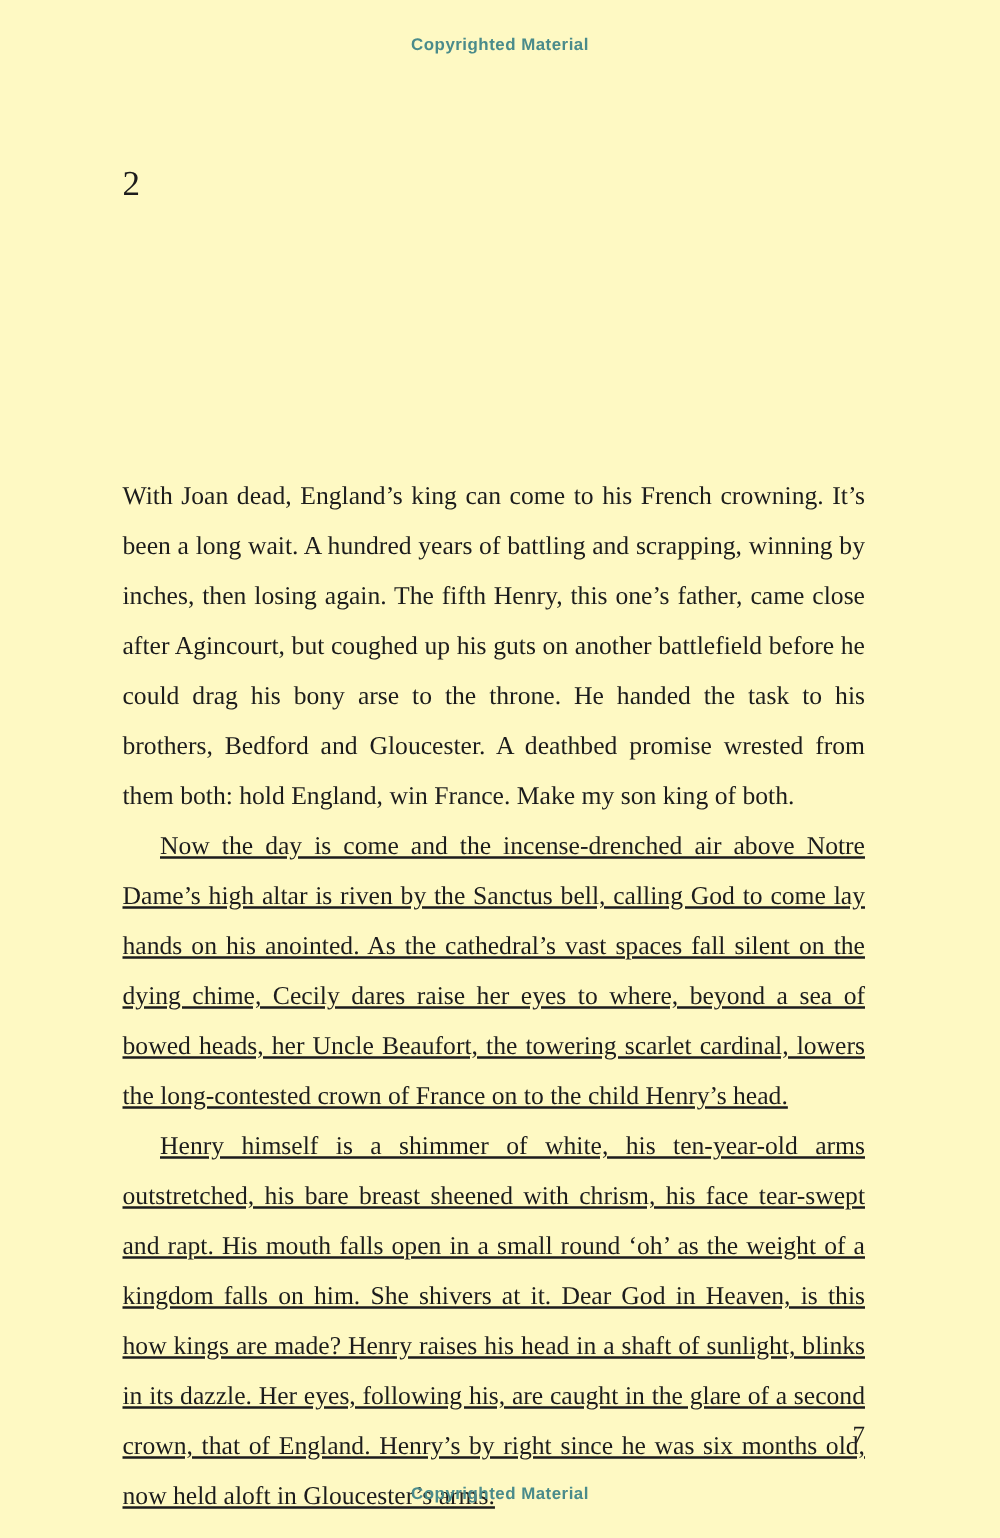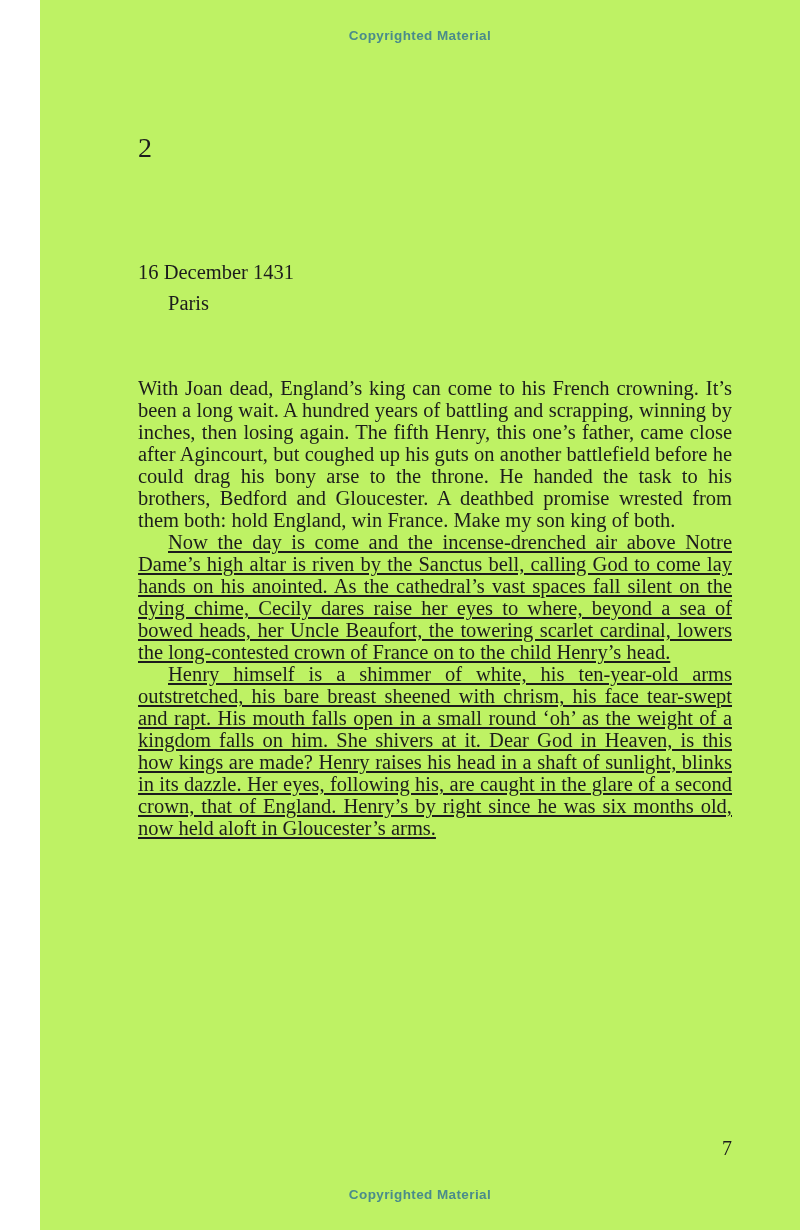--- a/index.html
+++ b/index.html
@@ -7,23 +7,22 @@
   body {
     width: 800px;
     height: 1230px;
     position: relative;
     font-family: "Liberation Serif", serif;
     color: #1c1c1c;
   }
   .page {
     position: absolute;
     inset: 0;
-    background: #bef264;
+    background: #fef9c3;
     overflow: hidden;
-    margin-left: 40px;
   }
   .copyright {
     position: absolute;
     left: 0;
     width: 100%;
     text-align: center;
     font-family: "Liberation Sans", sans-serif;
     font-weight: bold;
     font-size: 13.5px;
     letter-spacing: 0.4px;
@@ -51,21 +50,21 @@
   }
   .dateline .place {
     padding-left: 30px;
   }
   .body-text {
     position: absolute;
     left: 98px;
     top: 377px;
     width: 594px;
     font-size: 20.5px;
-    line-height: 22px;
+    line-height: 40px;
     text-align: justify;
     font-variant-numeric: oldstyle-nums;
   }
   .body-text p.indent {
     text-indent: 30px;
     text-decoration: underline;
   }
   .page-number {
     position: absolute;
     left: 98px;
@@ -78,24 +77,20 @@
 </style>
 </head>
 <body>
 
 <div class="page">
 
   <div class="copyright top">Copyrighted Material</div>
 
   <div class="chapter-number">2</div>
 
-  <div class="dateline">
-    <div class="date">16 December 1431</div>
-    <div class="place">Paris</div>
-  </div>
 
   <div class="body-text">
     <p class="para">With Joan dead, England’s king can come to his French crowning. It’s been a long wait. A hundred years of battling and scrapping, winning by inches, then losing again. The fifth Henry, this one’s father, came close after Agincourt, but coughed up his guts on another battlefield before he could drag his bony arse to the throne. He handed the task to his brothers, Bedford and Gloucester. A deathbed promise wrested from them both: hold England, win France. Make my son king of both.</p>
     <p class="para indent">Now the day is come and the incense-drenched air above Notre Dame’s high altar is riven by the Sanctus bell, calling God to come lay hands on his anointed. As the cathedral’s vast spaces fall silent on the dying chime, Cecily dares raise her eyes to where, beyond a sea of bowed heads, her Uncle Beaufort, the towering scarlet cardinal, lowers the long-contested crown of France on to the child Henry’s head.</p>
     <p class="para indent">Henry himself is a shimmer of white, his ten-year-old arms outstretched, his bare breast sheened with chrism, his face tear-swept and rapt. His mouth falls open in a small round ‘oh’ as the weight of a kingdom falls on him. She shivers at it. Dear God in Heaven, is this how kings are made? Henry raises his head in a shaft of sunlight, blinks in its dazzle. Her eyes, following his, are caught in the glare of a second crown, that of England. Henry’s by right since he was six months old, now held aloft in Gloucester’s arms.</p>
   </div>
 
   <div class="page-number">7</div>
 
   <div class="copyright bottom">Copyrighted Material</div>

